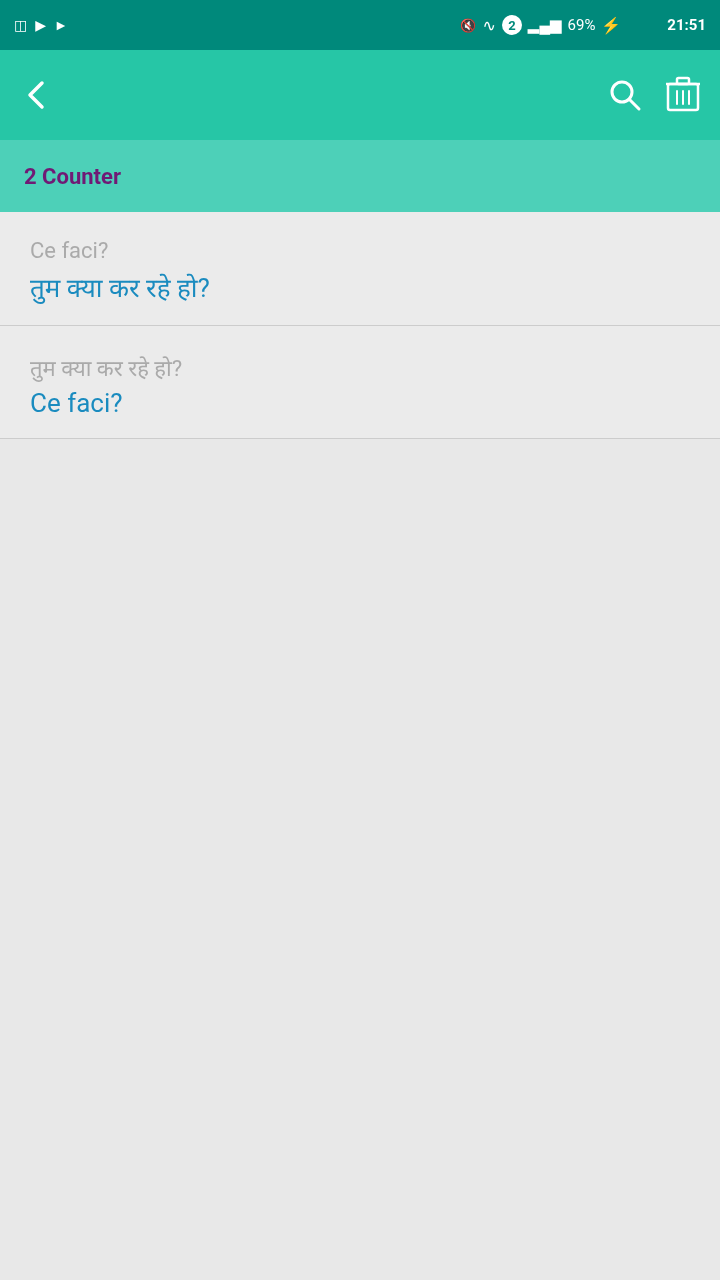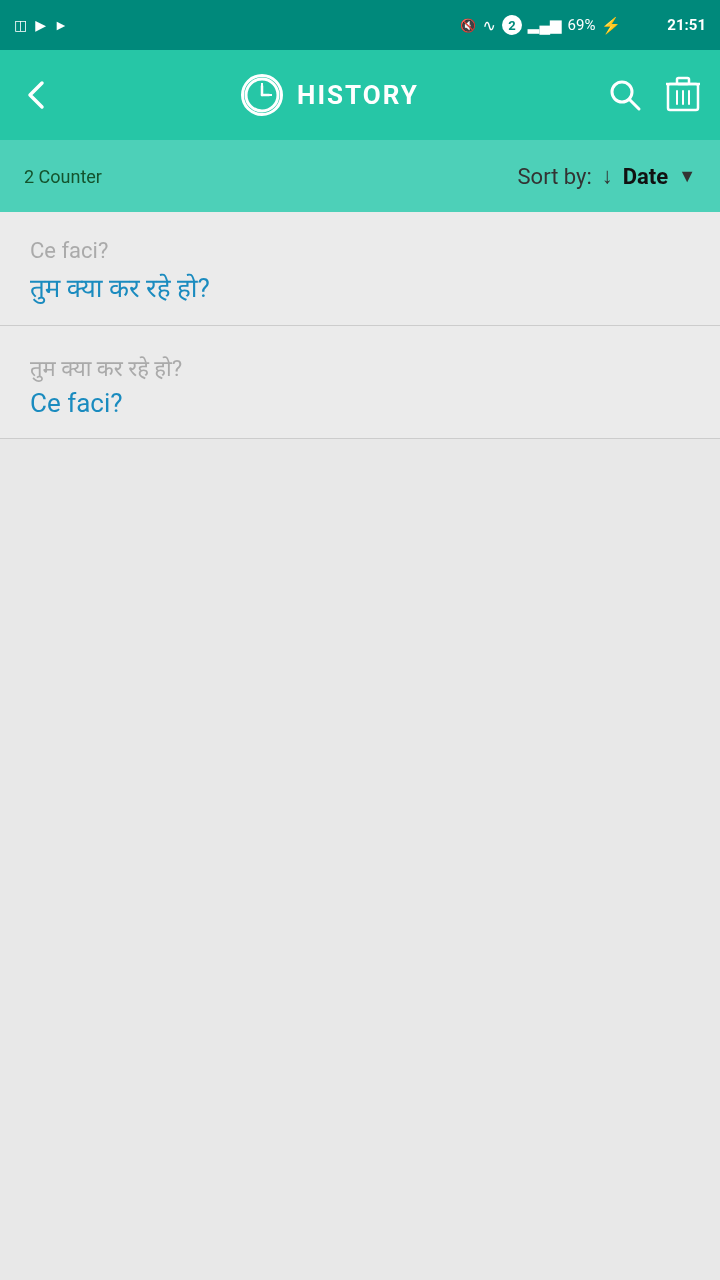--- a/index.html
+++ b/index.html
@@ -111,23 +111,23 @@
     .sort-bar {
       width: 720px;
       height: 72px;
       background: #4DD0B8;
       display: flex;
       align-items: center;
       justify-content: space-between;
       padding: 0 24px;
     }
     .counter-text {
-      color: #14532d;
-      font-size: 18px;
-      font-weight: 400;
+      color: #701a75;
+      font-size: 22px;
+      font-weight: 700;
     }
     .sort-right {
       display: flex;
       align-items: center;
       gap: 10px;
       color: #1a1a1a;
       font-size: 22px;
     }
     .sort-label {
       color: #333;
@@ -194,30 +194,20 @@
   </div>
 </div>
 
 <div class="app-bar">
   <button class="icon-btn">
     <svg width="32" height="32" viewBox="0 0 32 32" fill="none">
       <polyline points="22,4 10,16 22,28" stroke="white" stroke-width="3.5" stroke-linecap="round" stroke-linejoin="round"></polyline>
     </svg>
   </button>
 
-  <div class="app-bar-title">
-    <div class="clock-icon">
-      <svg width="36" height="36" viewBox="0 0 36 36" fill="none">
-        <circle cx="18" cy="18" r="16" stroke="white" stroke-width="3"></circle>
-        <line x1="18" y1="9" x2="18" y2="18" stroke="white" stroke-width="2.5" stroke-linecap="round"></line>
-        <line x1="18" y1="18" x2="25" y2="18" stroke="white" stroke-width="2.5" stroke-linecap="round"></line>
-      </svg>
-    </div>
-    <span>HISTORY</span>
-  </div>
 
   <div class="app-bar-icons">
     <button class="icon-btn">
       <svg width="34" height="34" viewBox="0 0 34 34" fill="none">
         <circle cx="14" cy="14" r="10" stroke="white" stroke-width="3"></circle>
         <line x1="21" y1="21" x2="31" y2="31" stroke="white" stroke-width="3" stroke-linecap="round"></line>
       </svg>
     </button>
     <button class="icon-btn">
       <svg width="34" height="38" viewBox="0 0 34 38" fill="none">
@@ -227,26 +217,20 @@
         <line x1="11" y1="15" x2="11" y2="28" stroke="white" stroke-width="2" stroke-linecap="round"></line>
         <line x1="17" y1="15" x2="17" y2="28" stroke="white" stroke-width="2" stroke-linecap="round"></line>
         <line x1="23" y1="15" x2="23" y2="28" stroke="white" stroke-width="2" stroke-linecap="round"></line>
       </svg>
     </button>
   </div>
 </div>
 
 <div class="sort-bar">
   <span class="counter-text">2 Counter</span>
-  <div class="sort-right">
-    <span class="sort-label">Sort by:</span>
-    <span class="sort-arrow">↓</span>
-    <span class="sort-value">Date</span>
-    <span class="dropdown-arrow">▼</span>
-  </div>
 </div>
 
 <div class="history-list">
   <div class="history-item">
     <div class="history-item-source">Ce faci?</div>
     <div class="history-item-translation">तुम क्या कर रहे हो?</div>
   </div>
   <div class="history-item">
     <div class="history-item-source">तुम क्या कर रहे हो?</div>
     <div class="history-item-translation">Ce faci?</div>

